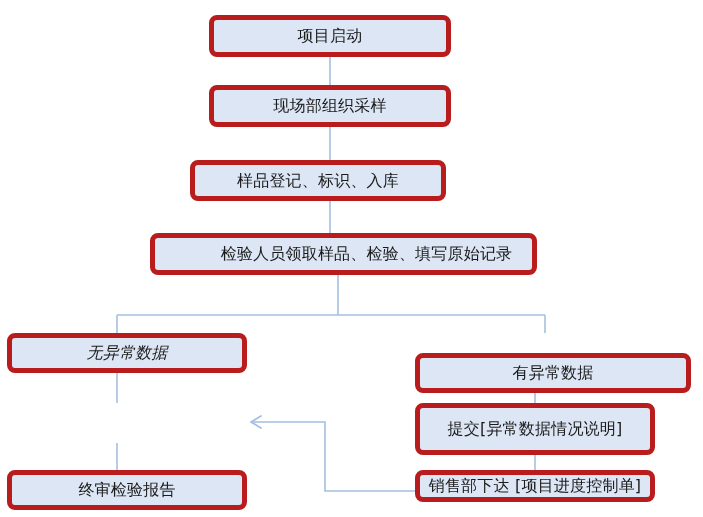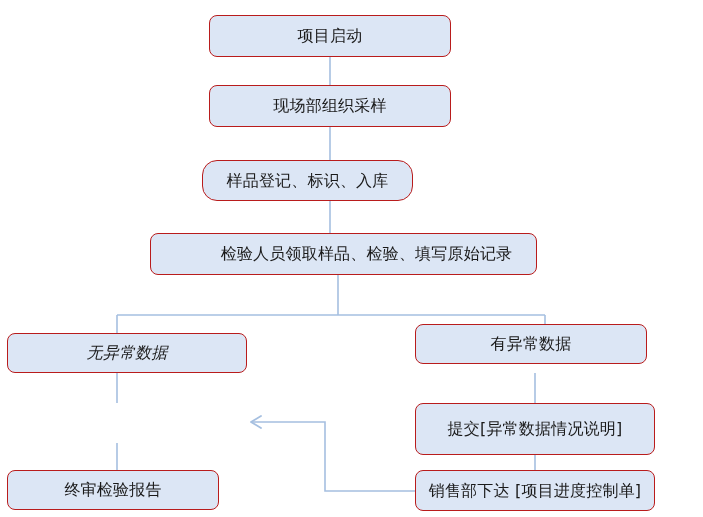--- a/index.html
+++ b/index.html
@@ -21,21 +21,21 @@
     position: absolute;
     left: 0;
     top: 0;
     width: 703px;
     height: 517px;
   }
   .node {
     position: absolute;
     box-sizing: border-box;
     background: #dce6f5;
-    border: 1px solid #b91c1c;
+    border: 5px solid #b91c1c;
     border-radius: 8px;
     display: flex;
     align-items: center;
     justify-content: center;
     color: #1a1a1a;
     font-size: 16px;
     line-height: 1;
     letter-spacing: 0.2px;
     white-space: nowrap;
     z-index: 2;
@@ -71,28 +71,28 @@
       <path d="M415,491 L325,491 L325,422 L253,422"></path>
     </g>
 
     <path d="M261,416 L251,422 L261,428" fill="none" stroke="#a5bfe0" stroke-width="1.8" stroke-linecap="round" stroke-linejoin="round"></path>
   </svg>
 
   <div class="node" style="left:209px;top:15px;width:242px;height:42px;">项目启动</div>
 
   <div class="node" style="left:209px;top:85px;width:242px;height:42px;">现场部组织采样</div>
 
-  <div class="node" style="left:202px;top:160px;width:211px;height:41px;border-radius:15px;">样品登记、标识、入库</div>
+  <div class="node" style="left:190px;top:160px;width:256px;height:41px;">样品登记、标识、入库</div>
 
   <div class="node" style="left:150px;top:233px;width:387px;height:42px;padding-left:46px;">检验人员领取样品、检验、填写原始记录</div>
 
   <div class="node" style="left:7px;top:333px;width:240px;height:40px;font-style:italic;">无异常数据</div>
 
-  <div class="node" style="left:415px;top:324px;width:232px;height:40px;">有异常数据</div>
+  <div class="node" style="left:415px;top:353px;width:276px;height:40px;">有异常数据</div>
 
 
-  <div class="node" style="left:7px;top:470px;width:212px;height:40px;">终审检验报告</div>
+  <div class="node" style="left:7px;top:470px;width:240px;height:40px;">终审检验报告</div>
 
   <div class="node" style="left:415px;top:403px;width:240px;height:52px;">提交[异常数据情况说明]</div>
 
-  <div class="node" style="left:415px;top:470px;width:240px;height:41px;">销售部下达 [项目进度控制单]</div>
+  <div class="node" style="left:415px;top:470px;width:240px;height:32px;">销售部下达 [项目进度控制单]</div>
 
 </div>
 
 </body></html>

